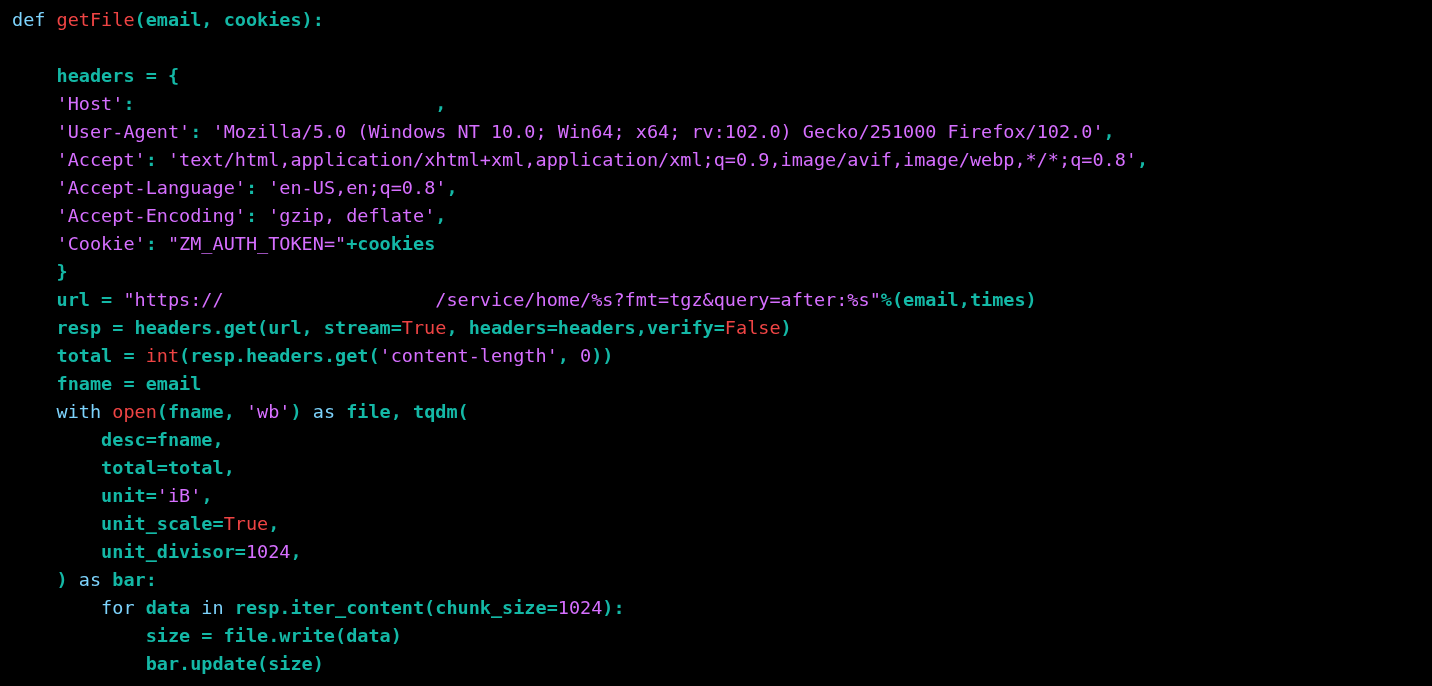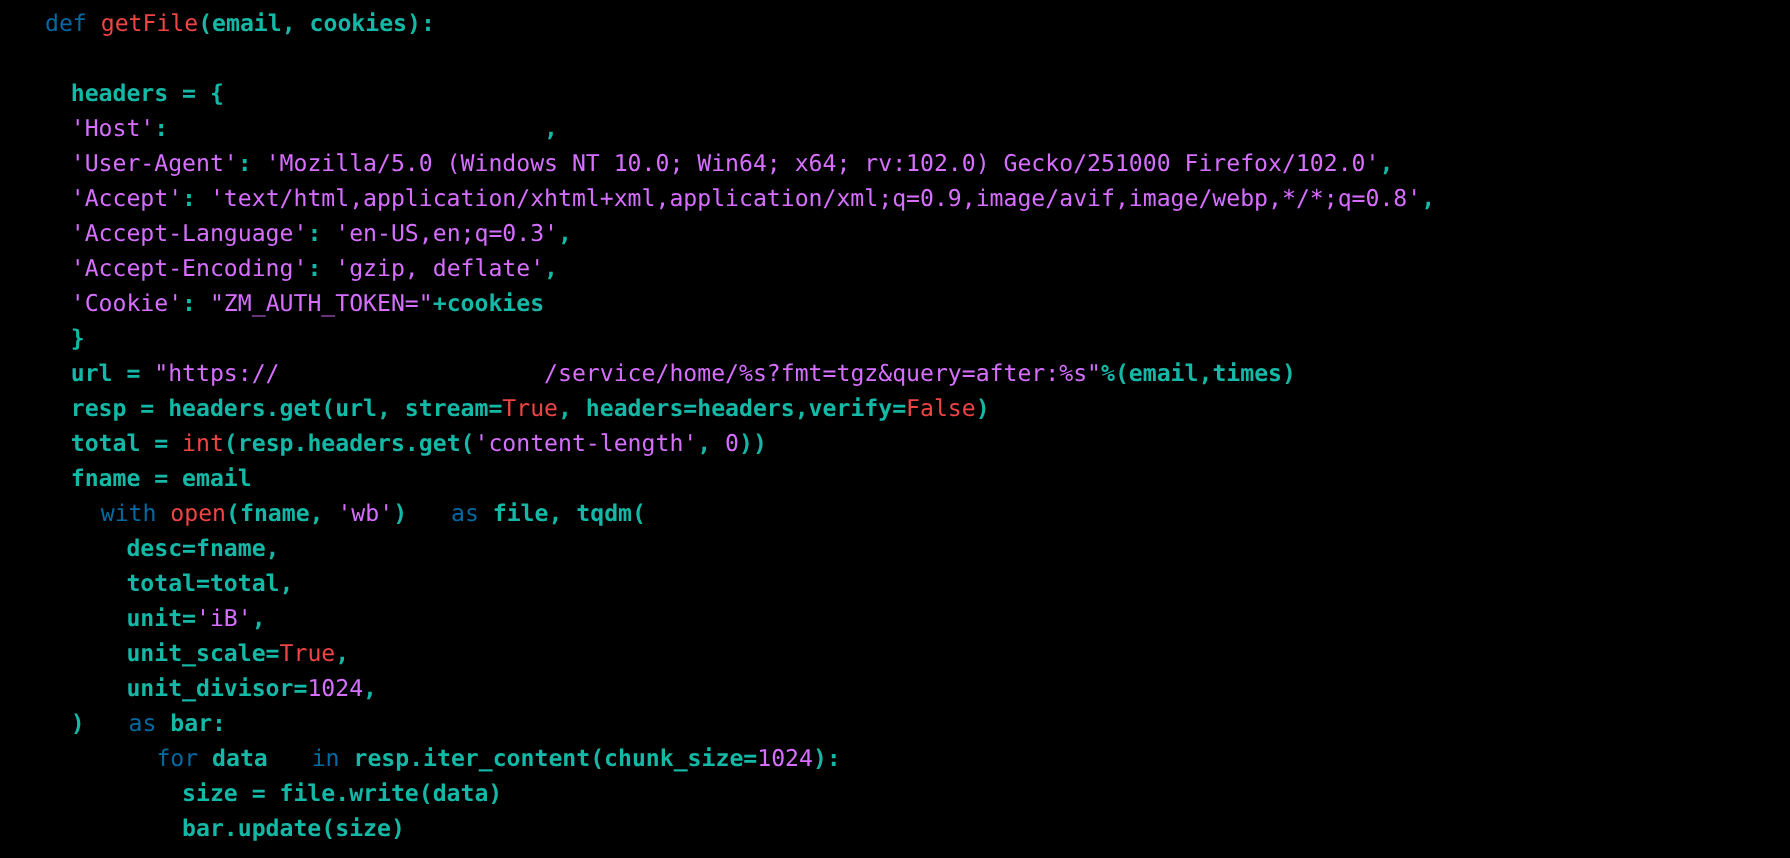--- a/index.html
+++ b/index.html
@@ -12,36 +12,36 @@
   }
   pre.code {
     margin: 0;
     padding: 6px 12px;
     font-family: "Menlo", "Consolas", "DejaVu Sans Mono", monospace;
     font-size: 18.5px;
     line-height: 28px;
     color: #e6e6e6;
     white-space: pre;
   }
-  .kw   { color: #0369a1; margin-left: 24px; }   
+  .kw   { color: #7dd3fc; }   
   .fn   { color: #ef4444; }   
   .str  { color: #d66fff; text-align: center; }   
   .num  { color: #d66fff; }   
   .id   { color: #14b8a6; font-weight: bold; }   
 </style>
 </head>
 <body>
 
 <pre class="code"><span class="kw">def </span><span class="fn">getFile</span><span class="id">(email, cookies)</span><span class="id">:</span>
 
     <span class="id">headers = {</span>
     <span class="str">'Host'</span><span class="id">:</span>                           <span class="id">,</span>
     <span class="str">'User-Agent'</span><span class="id">: </span><span class="str">'Mozilla/5.0 (Windows NT 10.0; Win64; x64; rv:102.0) Gecko/251000 Firefox/102.0'</span><span class="id">,</span>
     <span class="str">'Accept'</span><span class="id">: </span><span class="str">'text/html,application/xhtml+xml,application/xml;q=0.9,image/avif,image/webp,*/*;q=0.8'</span><span class="id">,</span>
-    <span class="str">'Accept-Language'</span><span class="id">: </span><span class="str">'en-US,en;q=0.3'</span><span class="id">,</span>
+    <span class="str">'Accept-Language'</span><span class="id">: </span><span class="str">'en-US,en;q=0.8'</span><span class="id">,</span>
     <span class="str">'Accept-Encoding'</span><span class="id">: </span><span class="str">'gzip, deflate'</span><span class="id">,</span>
     <span class="str">'Cookie'</span><span class="id">: </span><span class="str">"ZM_AUTH_TOKEN="</span><span class="id">+cookies</span>
     <span class="id">}</span>
     <span class="id">url = </span><span class="str">"https://</span><span class="id">                   </span><span class="str">/service/home/%s?fmt=tgz&amp;query=after:%s"</span><span class="id">%(email,times)</span>
     <span class="id">resp = headers.get(url, stream=</span><span class="fn">True</span><span class="id">, headers=headers,verify=</span><span class="fn">False</span><span class="id">)</span>
     <span class="id">total = </span><span class="fn">int</span><span class="id">(resp.headers.get(</span><span class="str">'content-length'</span><span class="id">, </span><span class="num">0</span><span class="id">))</span>
     <span class="id">fname = email</span>
     <span class="kw">with</span> <span class="fn">open</span><span class="id">(fname, </span><span class="str">'wb'</span><span class="id">) </span><span class="kw">as</span><span class="id"> file, tqdm(</span>
         <span class="id">desc=fname,</span>
         <span class="id">total=total,</span>

